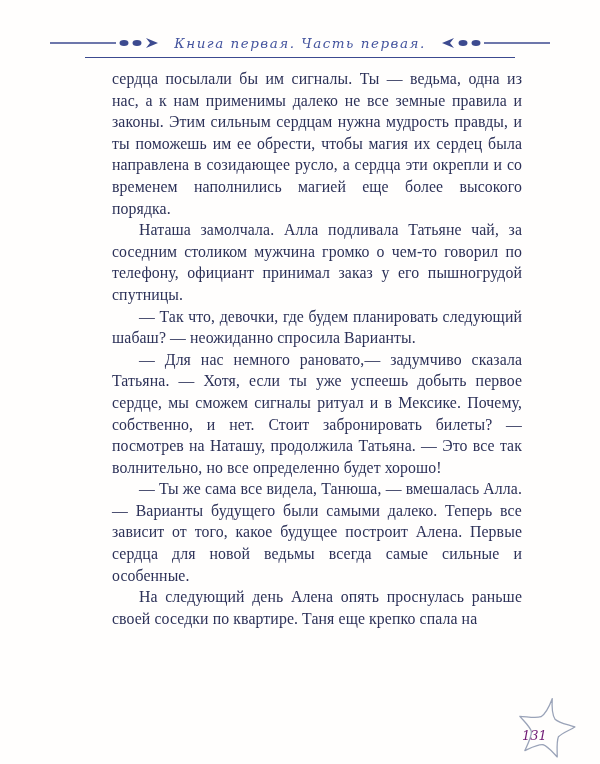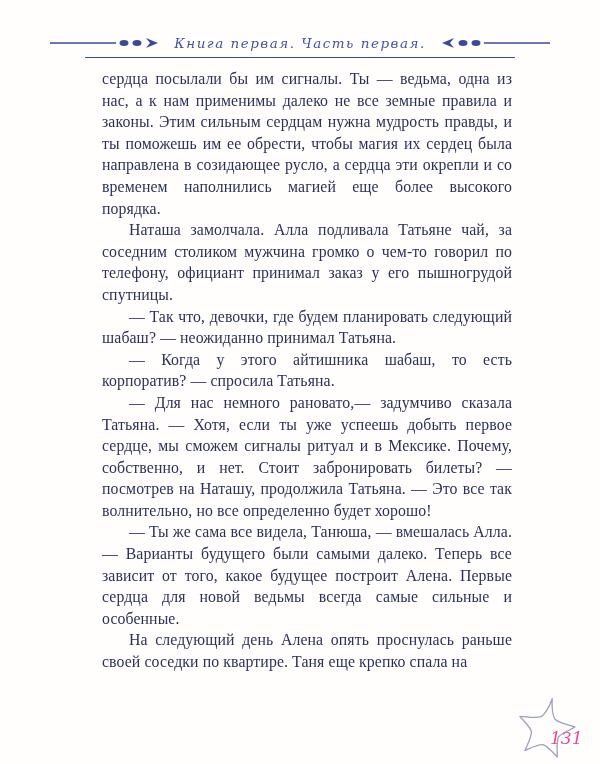--- a/index.html
+++ b/index.html
@@ -34,44 +34,44 @@
   .header-divider{
     position:absolute;
     top:57px;left:85px;right:85px;
     border-top:1px solid #3c4a8f;
     height:0;
   }
   
   .body-text{
     position:absolute;
     top:68px;
-    left:102px;
+    left:112px;
     width:410px;
     text-align:justify;
     font-size:15.8px;
     line-height:21.6px;
     letter-spacing:0.1px;
   }
   .para{margin:0;padding:0;}
   .para.indent{text-indent:27px;}
   
   .footer{
     position:absolute;
     right:18px;
     bottom:2px;
     width:72px;height:72px;
   }
   .star-svg{position:absolute;top:0;left:0;}
   .page-number{
     position:absolute;
-    left:40px;top:38px;
+    left:12px;top:38px;
     font-family:"DejaVu Serif", serif;
     font-style:italic;
-    font-size:17px;
-    color:#ec4899;
+    font-size:13px;
+    color:#701a75;
   }
 </style>
 </head>
 <body>
 
 <div class="page">
 
   <div class="header">
     <svg class="ornament" width="110" height="12" viewBox="0 0 110 12">
       <line x1="0" y1="6" x2="66" y2="6" stroke="#3c4a8f" stroke-width="1.5"></line>
@@ -86,22 +86,21 @@
       <ellipse cx="87" cy="6" rx="4.5" ry="3" fill="#3c4a8f"></ellipse>
       <path d="M96 1 L108 6 L96 11 L100 6 Z" fill="#3c4a8f"></path>
     </svg>
   </div>
 
   <div class="header-divider"></div>
 
   <div class="body-text">
       <p class="para">сердца посылали бы им сигналы. Ты — ведьма, одна из нас, а к нам применимы далеко не все земные правила и законы. Этим сильным сердцам нужна мудрость правды, и ты поможешь им ее обрести, чтобы магия их сердец была направлена в созидающее русло, а сердца эти окрепли и со временем наполнились магией еще более высокого порядка.</p>
       <p class="para indent">Наташа замолчала. Алла подливала Татьяне чай, за соседним столиком мужчина громко о чем-то говорил по телефону, официант принимал заказ у его пышногрудой спутницы.</p>
-      <p class="para indent">— Так что, девочки, где будем планировать следующий шабаш? — неожиданно принимал Татьяна.</p>
-      <p class="para indent">— Когда у этого айтишника шабаш, то есть корпоратив? — спросила Татьяна.</p>
+      <p class="para indent">— Так что, девочки, где будем планировать следующий шабаш? — неожиданно спросила Варианты.</p>
       <p class="para indent">— Для нас немного рановато,— задумчиво сказала Татьяна. — Хотя, если ты уже успеешь добыть первое сердце, мы сможем сигналы ритуал и в Мексике. Почему, собственно, и нет. Стоит забронировать билеты? — посмотрев на Наташу, продолжила Татьяна. — Это все так волнительно, но все определенно будет хорошо!</p>
       <p class="para indent">— Ты же сама все видела, Танюша, — вмешалась Алла. — Варианты будущего были самыми далеко. Теперь все зависит от того, какое будущее построит Алена. Первые сердца для новой ведьмы всегда самые сильные и особенные.</p>
       <p class="para indent">На следующий день Алена опять проснулась раньше своей соседки по квартире. Таня еще крепко спала на</p>
     </div>
 
   <div class="footer">
     <svg class="star-svg" width="72" height="72" viewBox="0 0 72 72">
       <g transform="rotate(12 36 38)">
         <path d="M36 8
                  C37.5 18, 39.5 24, 43 27.5

